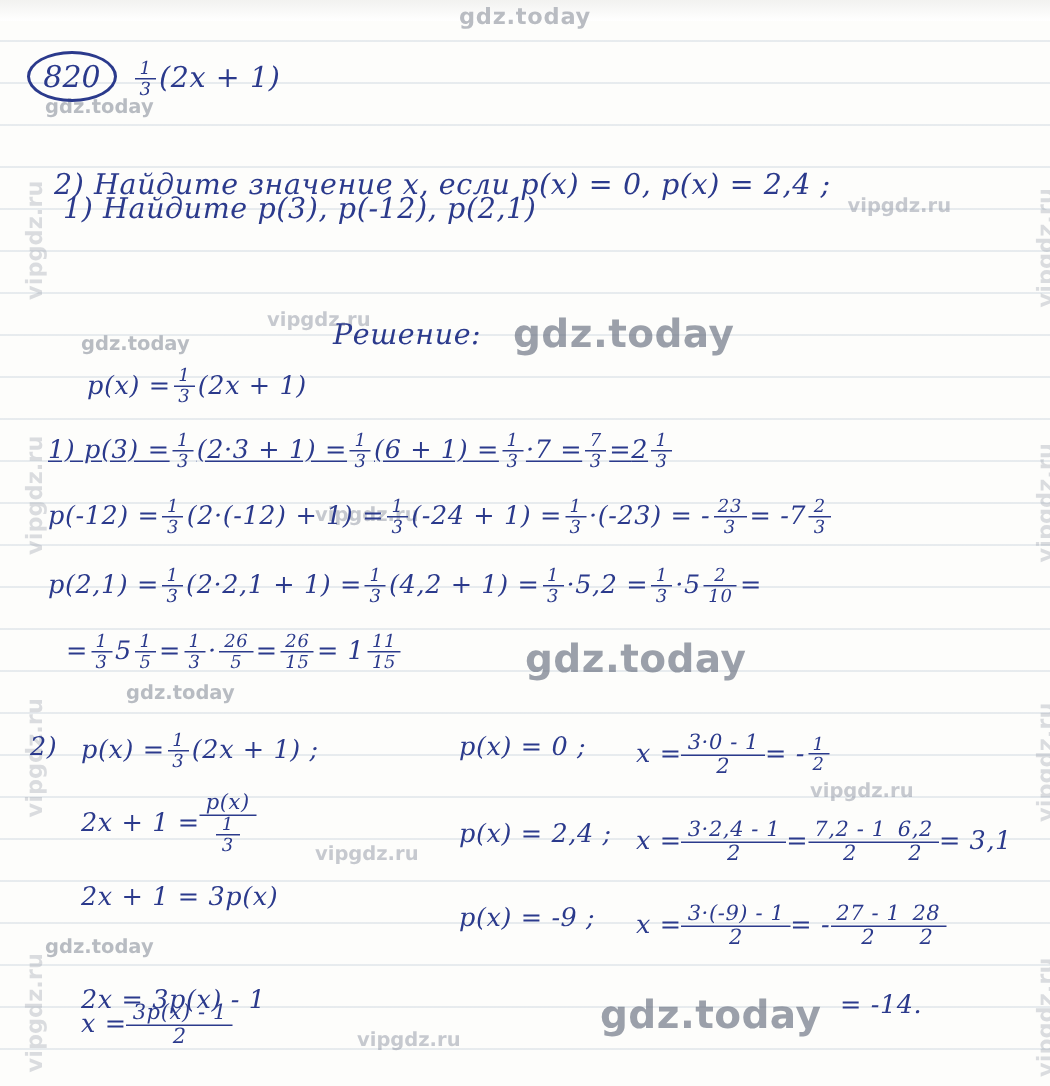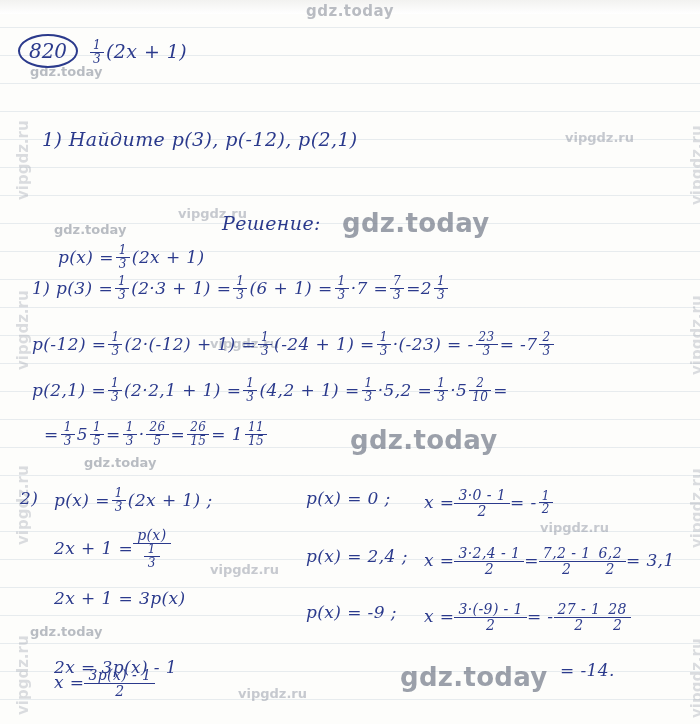--- a/index.html
+++ b/index.html
@@ -168,28 +168,29 @@
   <div class="wm wm-mid" style="left:210px; top:562px;">vipgdz.ru</div>
   <div class="wm wm-big" style="left:400px; top:662px;">gdz.today</div>
   <div class="wm wm-mid" style="left:238px; top:686px;">vipgdz.ru</div>
 
   <div class="task-num">820</div>
 
   <div class="hw hw-19" style="left:88px; top:40px;">
     <span class="frac"><span class="num">1</span><span class="den">3</span></span><span>(2x + 1)</span>
   </div>
   <div class="hw hw-19" style="left:42px; top:80px;margin-top:48px;">1) Найдите   p(3), p(-12), p(2,1)</div>
+  <div class="hw hw-19" style="left:36px; top:112px;">2) Найдите значение x, если p(x) = 0, p(x) = 2,4 ;</div>
 
   <div class="hw hw-19" style="left:222px; top:212px;">Решение:</div>
 
   <div class="hw hw-17" style="left:58px; top:245px;">
     <span>p(x) =</span><span class="frac"><span class="num">1</span><span class="den">3</span></span><span>(2x + 1)</span>
   </div>
 
-  <div class="hw hw-17" style="left:32px; top:276px;">
+  <div class="hw hw-17" style="left:32px; top:288px;text-decoration:underline;">
     <span>1)  p(3) =</span><span class="frac"><span class="num">1</span><span class="den">3</span></span><span>(2·3 + 1) =</span><span class="frac"><span class="num">1</span><span class="den">3</span></span><span>(6 + 1) =</span><span class="frac"><span class="num">1</span><span class="den">3</span></span><span>·7 =</span><span class="frac"><span class="num">7</span><span class="den">3</span></span><span>=</span><span>2</span><span class="frac"><span class="num">1</span><span class="den">3</span></span>
   </div>
 
   <div class="hw hw-17" style="left:32px; top:332px;">
     <span>p(-12) =</span><span class="frac"><span class="num">1</span><span class="den">3</span></span><span>(2·(-12) + 1) =</span><span class="frac"><span class="num">1</span><span class="den">3</span></span><span>(-24 + 1) =</span><span class="frac"><span class="num">1</span><span class="den">3</span></span><span>·(-23) = -</span><span class="frac"><span class="num">23</span><span class="den">3</span></span><span>= -7</span><span class="frac"><span class="num">2</span><span class="den">3</span></span>
   </div>
 
   <div class="hw hw-17" style="left:32px; top:378px;">
     <span>p(2,1) =</span><span class="frac"><span class="num">1</span><span class="den">3</span></span><span>(2·2,1 + 1) =</span><span class="frac"><span class="num">1</span><span class="den">3</span></span><span>(4,2 + 1) =</span><span class="frac"><span class="num">1</span><span class="den">3</span></span><span>·5,2 =</span><span class="frac"><span class="num">1</span><span class="den">3</span></span><span>·5</span><span class="frac"><span class="num">2</span><span class="den">10</span></span><span>=</span>
   </div>

